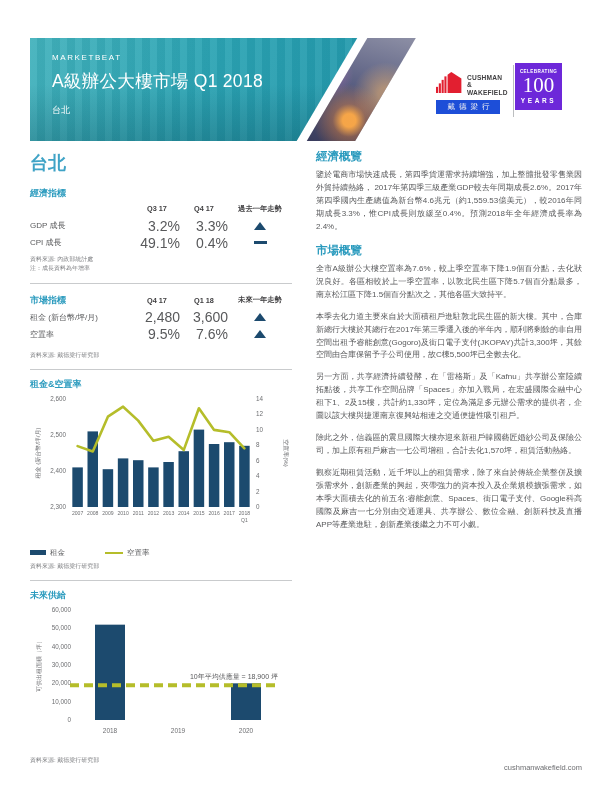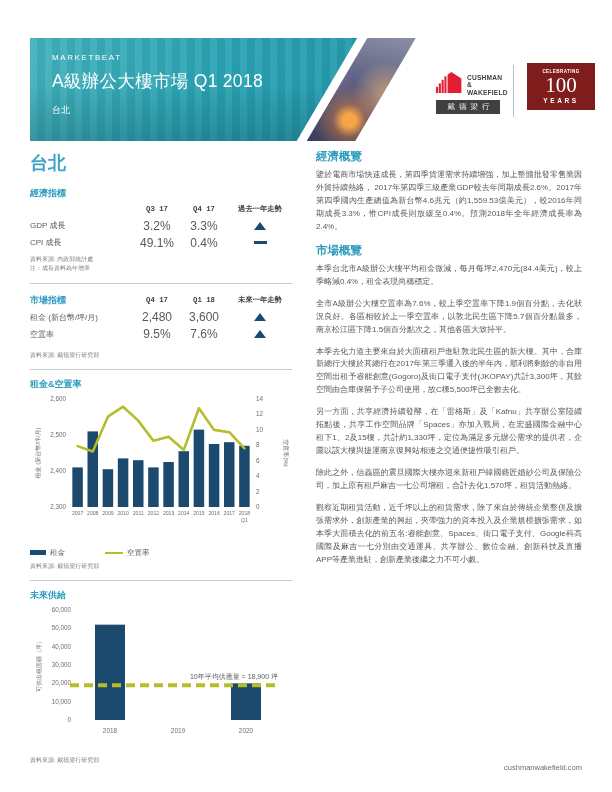--- a/index.html
+++ b/index.html
@@ -23,41 +23,41 @@
     clip-path:polygon(83.5% 0,95.5% 0,80.5% 100%,68.5% 100%);}
   .banner-text{position:absolute;left:22px;top:15px;color:#fff;z-index:2;}
   .eyebrow{font-size:8px;letter-spacing:1.6px;}
   .banner-title{font-size:17.5px;margin-top:7px;letter-spacing:.3px;}
   .banner-sub{font-size:9px;margin-top:11px;}
 
   
   .logo{position:absolute;left:436px;top:72px;width:64px;}
   .logo-top{display:flex;align-items:flex-end;gap:3px;}
   .logo-name{font-size:6.6px;font-weight:bold;color:#414042;line-height:1.18;letter-spacing:.2px;}
-  .logo-cn{margin-top:3px;background:#404040;color:#f1f1f2;font-size:7.5px;letter-spacing:4px;
+  .logo-cn{margin-top:3px;background:#1d4ed8;color:#f1f1f2;font-size:7.5px;letter-spacing:4px;
            padding:2px 0 2px 5px;text-align:center;}
   .logo-divider{position:absolute;left:513px;top:65px;width:1px;height:52px;background:#bcbec0;}
-  .badge{position:absolute;left:527px;top:63px;width:68px;height:47px;background:#7f1d1d;color:#fff;
+  .badge{position:absolute;left:515px;top:63px;width:47px;height:47px;background:#6d28d9;color:#fff;
          display:flex;flex-direction:column;align-items:center;justify-content:center;}
   .badge-top{font-size:4.6px;font-weight:bold;letter-spacing:.4px;}
   .badge-num{font-family:"Liberation Serif","DejaVu Serif",serif;font-size:21px;line-height:1.05;}
   .badge-years{font-size:6.5px;font-weight:bold;letter-spacing:2.6px;margin-top:1px;}
 
   
   .col-left{position:absolute;left:30px;top:151px;width:262px;}
   .col-right{position:absolute;left:316px;top:149px;width:266px;}
 
   .city-title{color:#3fa3c6;font-size:18px;margin:0 0 12px;}
   .sub-heading{color:#2b9bbe;font-size:9px;font-weight:bold;}
 
   .t-row{display:grid;grid-template-columns:1fr 46px 48px 64px;align-items:center;height:17px;}
-  .t-head-cell{font-size:7.3px;font-weight:bold;color:#414042;text-align:center;font-family:Liberation Mono, monospace;}
+  .t-head-cell{font-size:7.3px;font-weight:bold;color:#414042;text-align:center;}
   .t-head-first{text-align:left;}
   .t-label{font-size:8px;color:#58595b;}
-  .t-val{font-size:12px;color:#58595b;text-align:center;}
+  .t-val{font-size:14px;color:#58595b;text-align:right;}
   .t-trend{display:flex;justify-content:center;align-items:center;}
   .trend-up{width:0;height:0;border-left:6.5px solid transparent;border-right:6.5px solid transparent;
             border-bottom:8px solid #1c4a6e;}
   .trend-flat{width:13px;height:3.5px;background:#1c4a6e;}
 
   .footnote{font-size:6px;color:#808285;line-height:1.55;margin-top:4px;}
   .rule{height:1px;background:#c9cbcd;margin:9px 0 8px;}
 
   .chart-block{margin-top:1px;}
   .legend{display:flex;justify-content:flex-start;gap:40px;align-items:center;
@@ -270,21 +270,20 @@
 
   <div class="col-right">
 
     <div class="r-section">
       <h2 class="section-heading">經濟概覽</h2>
       <p class="para">鑒於電商市場快速成長，第四季貨運需求持續增強，加上整體批發零售業因外貿持續熱絡， 2017年第四季三級產業GDP較去年同期成長2.6%。2017年第四季國內生產總值為新台幣4.6兆元（約1,559.53億美元），較2016年同期成長3.3%，惟CPI成長則放緩至0.4%。預測2018年全年經濟成長率為2.4%。</p>
     </div>
 
     <div class="r-section">
       <h2 class="section-heading">市場概覽</h2>
-      <p class="para">本季台北市A級辦公大樓平均租金微減，每月每坪2,470元(84.4美元)，較上季略減0.4%，租金表現尚稱穩定。</p>
       <p class="para">全市A級辦公大樓空置率為7.6%，較上季空置率下降1.9個百分點，去化狀況良好。各區相較於上一季空置率，以敦北民生區下降5.7個百分點最多，南京松江區下降1.5個百分點次之，其他各區大致持平。</p>
       <p class="para">本季去化力道主要來自於大面積租戶進駐敦北民生區的新大樓。其中，合庫新總行大樓於其總行在2017年第三季遷入後的半年內，順利將剩餘的非自用空間出租予睿能創意(Gogoro)及街口電子支付(JKOPAY)共計3,300坪，其餘空間由合庫保留予子公司使用，故C棟5,500坪已全數去化。</p>
       <p class="para">另一方面，共享經濟持續發酵，在「雷格斯」及「Kafnu」共享辦公室陸續拓點後，共享工作空間品牌「Spaces」亦加入戰局，在宏盛國際金融中心租下1、2及15樓，共計約1,330坪，定位為滿足多元辦公需求的提供者，企圖以該大樓與捷運南京復興站相連之交通便捷性吸引租戶。</p>
       <p class="para">除此之外，信義區的震旦國際大樓亦迎來新租戶韓國藝匠婚紗公司及保險公司，加上原有租戶麻吉一七公司增租，合計去化1,570坪，租賃活動熱絡。</p>
     </div>
 
     <div class="r-section">
       <p class="para">觀察近期租賃活動，近千坪以上的租賃需求，除了來自於傳統企業整併及擴張需求外，創新產業的興起，夾帶強力的資本投入及企業規模擴張需求，如本季大面積去化的前五名:睿能創意、Spaces、街口電子支付、Google科高國際及麻吉一七分別由交通運具、共享辦公、數位金融、創新科技及直播APP等產業進駐，創新產業後繼之力不可小覷。</p>
     </div>
 

